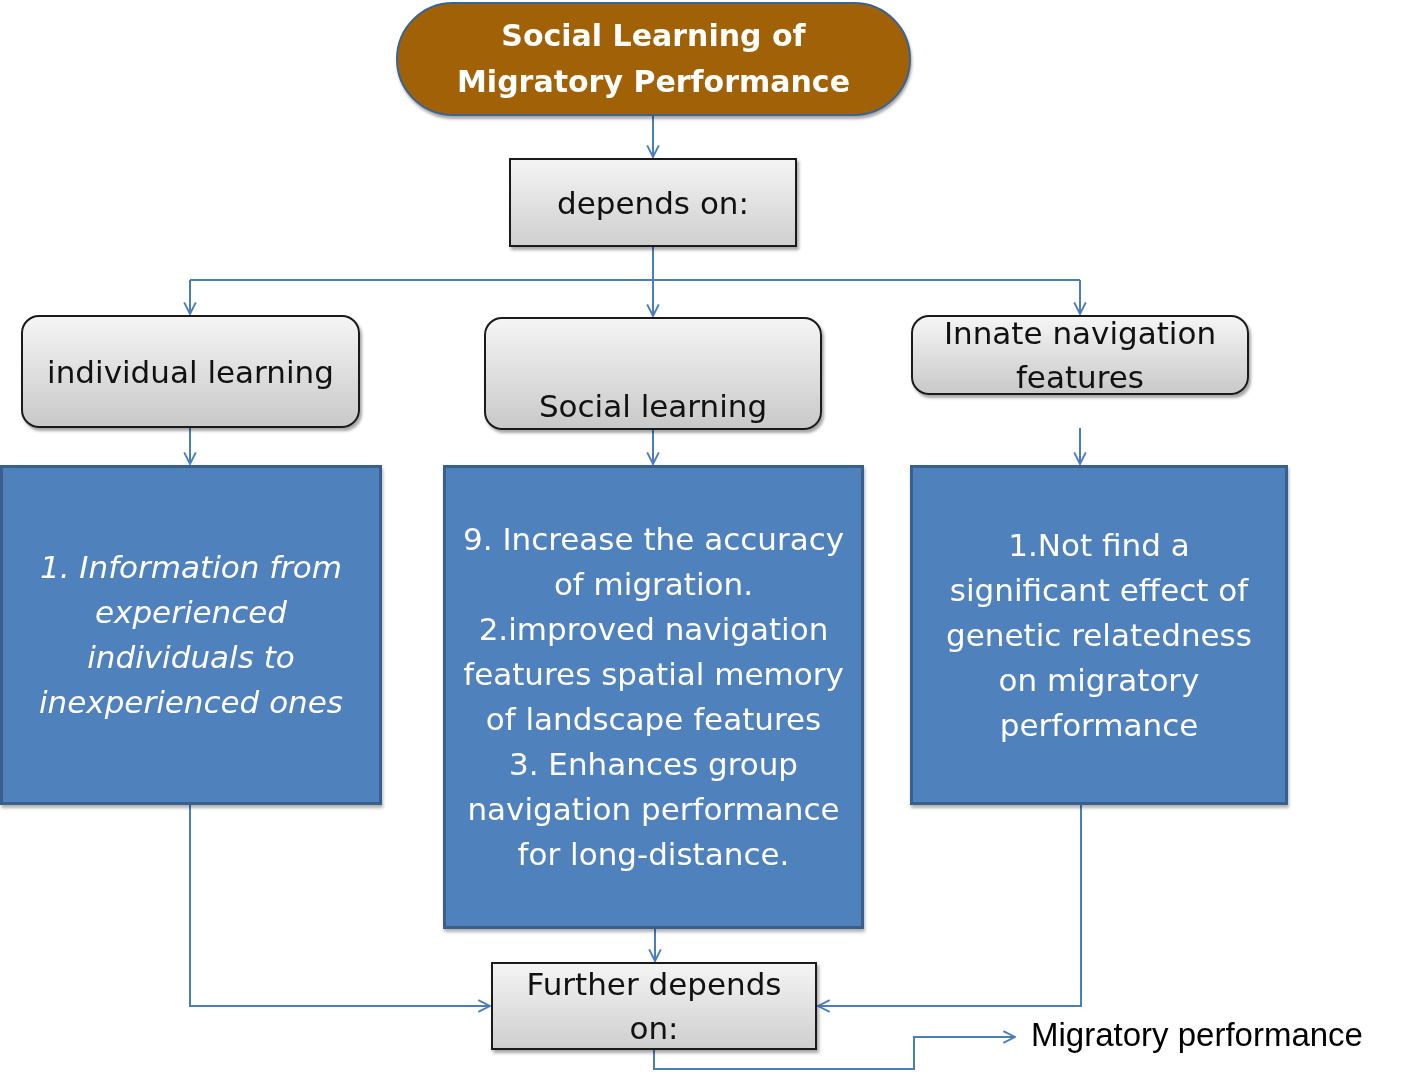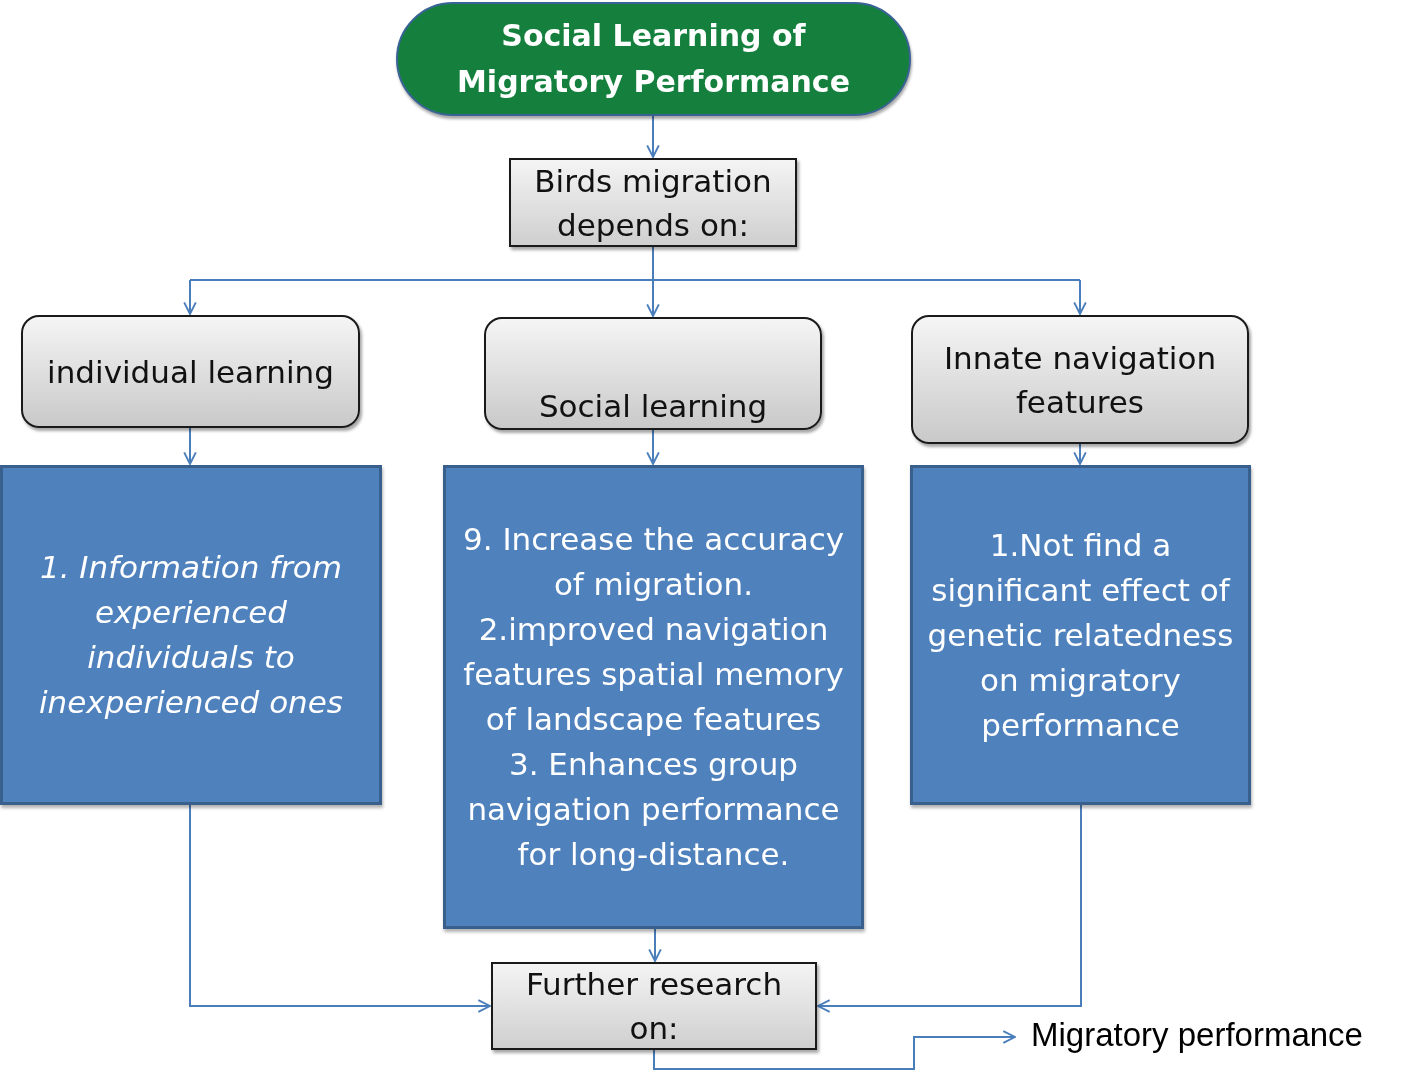--- a/index.html
+++ b/index.html
@@ -1,36 +1,36 @@
 <!DOCTYPE html>
 <html><head>
 <meta charset="utf-8">
 <style>
   html, body { margin:0; padding:0; background:#ffffff; }
   body { width:1422px; height:1085px; position:relative; overflow:hidden;
          font-family: "DejaVu Sans", "Liberation Sans", sans-serif; }
   svg.connectors { position:absolute; left:0; top:0; width:1422px; height:1085px; pointer-events:none; }
   .node { position:absolute; box-sizing:border-box; display:flex; align-items:center; justify-content:center; text-align:center; }
   .title-oval { left:396px; top:2px; width:515px; height:114px; border-radius:57px / 57px;
-    background:#15803d; border:2px solid #3a6395; color:#fff; font-weight:bold; font-size:30px; line-height:46px;
+    background:#a16207; border:2px solid #3a6395; color:#fff; font-weight:bold; font-size:30px; line-height:46px;
     box-shadow: 1px 3px 3px rgba(0,0,0,0.35); }
   .gray-rect { background:linear-gradient(#f4f4f4, #cfcfcf); border:2px solid #1a1a1a; color:#111;
     box-shadow: 2px 3px 3px rgba(0,0,0,0.35); }
   .gray-round { background:linear-gradient(#f5f5f5, #c9c9c9); border:2px solid #1a1a1a; border-radius:18px; color:#111;
     box-shadow: 2px 3px 3px rgba(0,0,0,0.35); font-size:31px; line-height:44px; }
   .blue-box { background:#4f81bd; border:3px solid #395f8c; color:#fff; font-size:31px; line-height:45px;
     box-shadow: 1px 3px 3px rgba(0,0,0,0.3); }
   .depends { left:509px; top:158px; width:288px; height:89px; font-size:31px; line-height:44px; }
   .further { left:491px; top:962px; width:326px; height:88px; font-size:31px; line-height:44px; }
   .ind { left:21px; top:315px; width:339px; height:113px;text-align:right; }
   .soc { left:484px; top:317px; width:338px; height:113px;align-items:flex-end; }
-  .inn { left:911px; top:315px; width:338px; height:129px; }
+  .inn { left:911px; top:315px; width:338px; height:80px; }
   .b1 { left:0px; top:465px; width:382px; height:340px;font-style:italic; }
   .b2 { left:443px; top:465px; width:421px; height:464px; }
-  .b3 { left:910px; top:465px; width:341px; height:340px; }
+  .b3 { left:910px; top:465px; width:378px; height:340px; }
   .mig-label { position:absolute; left:1031px; top:1016px; font-size:33px; color:#000; font-family:"Liberation Sans", sans-serif; }
   .lines span { display:block; }
 </style>
 </head>
 <body>
 
 <svg class="connectors" viewBox="0 0 1422 1085">
   <defs>
     <marker id="arr" viewBox="0 0 12 12" refX="11" refY="6" markerWidth="14" markerHeight="14" markerUnits="userSpaceOnUse" orient="auto">
       <path d="M1,1 L11,6 L1,11" fill="none" stroke="#4a7ebb" stroke-width="1.6"></path>
@@ -55,21 +55,20 @@
 
 <div class="node title-oval">
   <div class="lines">
     <span>Social Learning of</span>
     <span>Migratory Performance</span>
   </div>
 </div>
 
 <div class="node gray-rect depends">
   <div class="lines">
-    <span>Birds migration</span>
     <span>depends on:</span>
   </div>
 </div>
 
 <div class="node gray-round ind">
   <div class="lines">
       <span>individual learning</span>
     </div>
 </div>
 <div class="node gray-round soc">
@@ -109,18 +108,18 @@
     <span>1.Not find a</span>
     <span>significant effect of</span>
     <span>genetic relatedness</span>
     <span>on migratory</span>
     <span>performance</span>
   </div>
 </div>
 
 <div class="node gray-rect further">
   <div class="lines">
-    <span>Further research</span>
+    <span>Further depends</span>
     <span>on:</span>
   </div>
 </div>
 
 <div class="mig-label">Migratory performance</div>
 
 </body></html>

